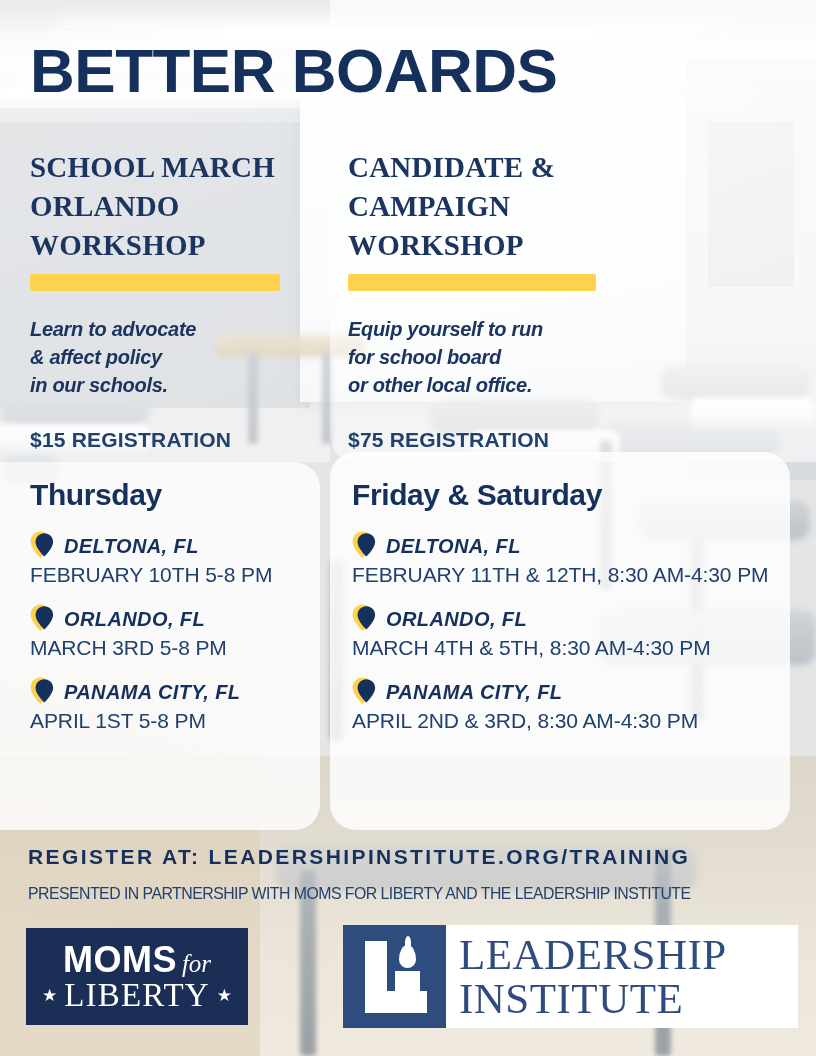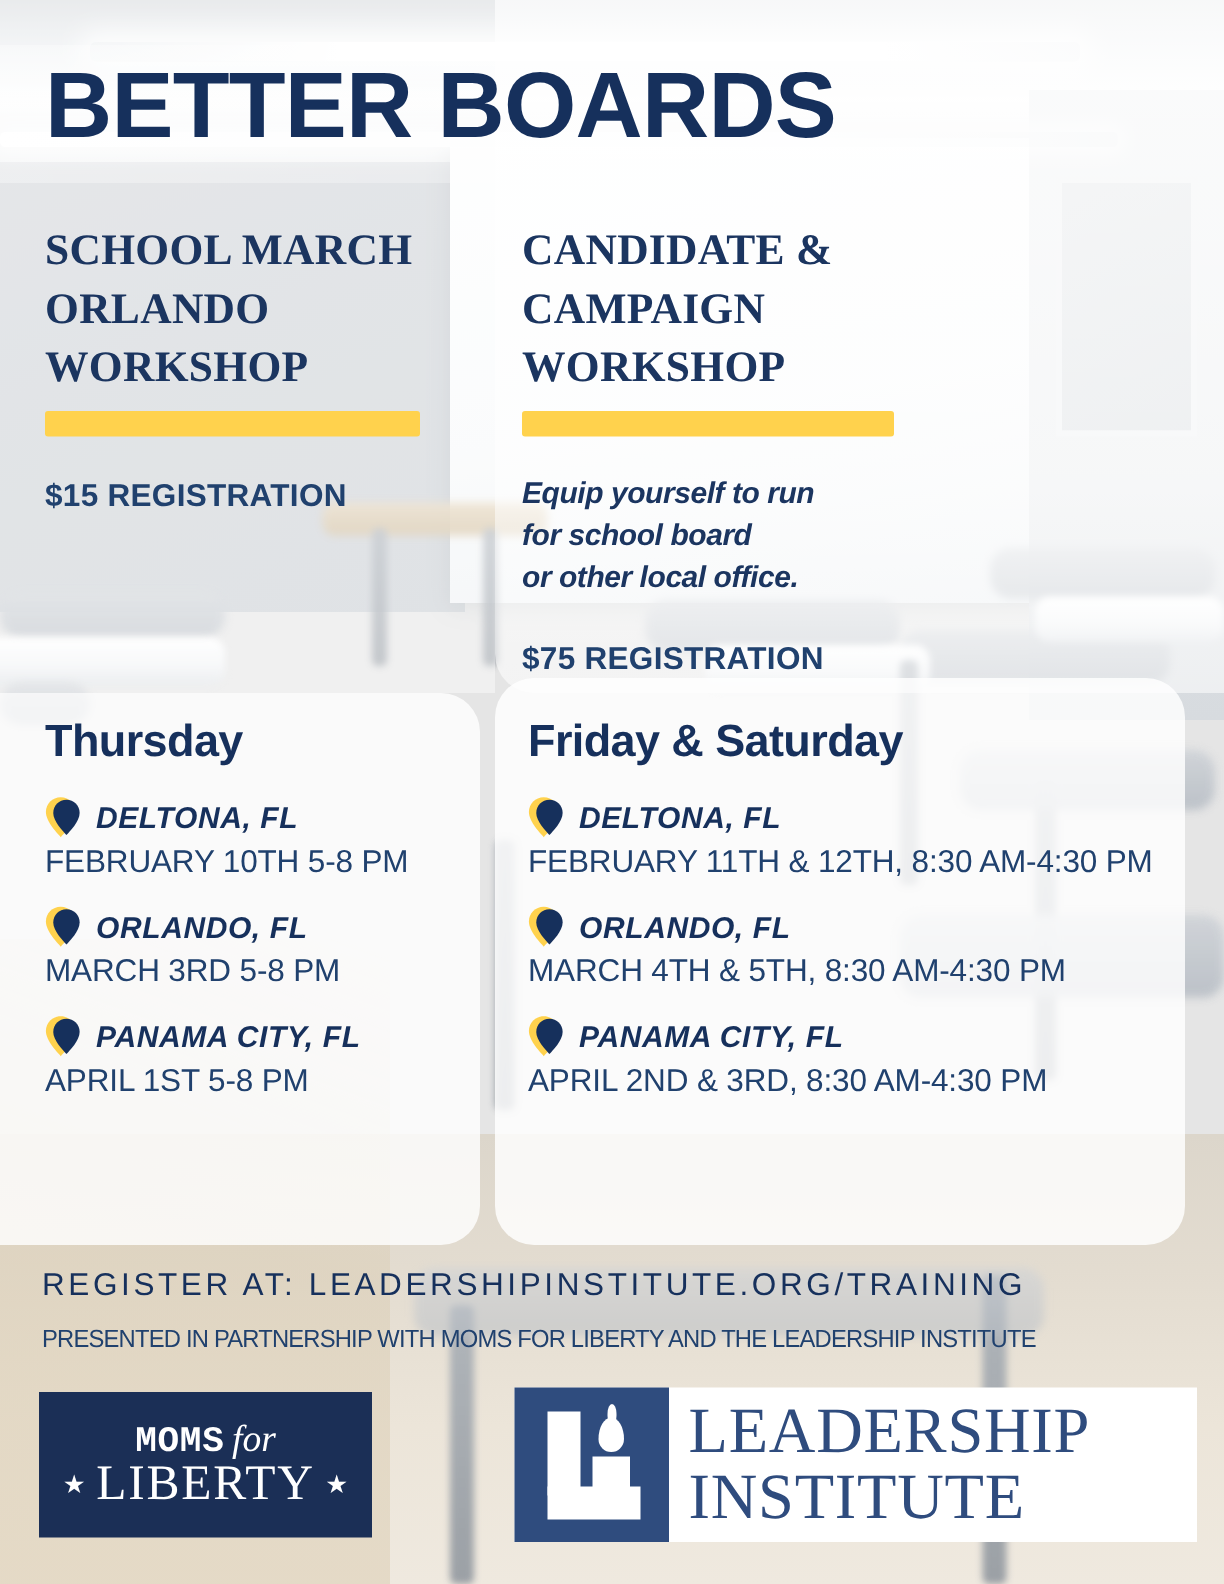--- a/index.html
+++ b/index.html
@@ -242,21 +242,21 @@
     color: #20416e;
     letter-spacing: -0.1px;
     margin-top: 1px;
   }
 
   
   .register {
     position: absolute;
     left: 28px; top: 845px;
     font-family: "Liberation Sans", sans-serif;
-    font-weight: normal;
+    font-weight: bold;
     font-size: 21px;
     letter-spacing: 2.4px;
     color: #16305c;
   }
   .partnership {
     position: absolute;
     left: 28px; top: 884px;
     font-family: "Liberation Sans", sans-serif;
     font-weight: normal;
     font-size: 16.5px;
@@ -277,23 +277,23 @@
     align-items: center;
     justify-content: center;
   }
   .mfl-row1 {
     display: flex;
     align-items: baseline;
     gap: 2px;
     margin-bottom: -4px;
   }
   .mfl-moms {
-    font-family: Liberation Mono, monospace;
-    font-weight: bold;
-    font-size: 24px;
+    font-family: Liberation Sans, sans-serif;
+    font-weight: bold;
+    font-size: 36px;
     color: #ffffff;
     letter-spacing: 0.5px;
   }
   .mfl-for {
     font-family: "Liberation Serif", serif;
     font-style: italic;
     font-size: 25px;
     color: #ffffff;
     margin-left: 3px;
   }
@@ -431,20 +431,25 @@
 
     <div class="title">BETTER BOARDS</div>
 
     <div class="col-left">
       <div class="wk-title">
         <div>SCHOOL MARCH</div>
         <div>ORLANDO</div>
         <div>WORKSHOP</div>
       </div>
       <div class="gold-bar left"></div>
+      <div class="tagline">
+        <div>Learn to advocate</div>
+        <div>&amp; affect policy</div>
+        <div>in our schools.</div>
+      </div>
       <div class="price">$15 REGISTRATION</div>
     </div>
 
     <div class="col-right">
       <div class="wk-title">
         <div>CANDIDATE &amp;</div>
         <div>CAMPAIGN</div>
         <div>WORKSHOP</div>
       </div>
       <div class="gold-bar right"></div>

